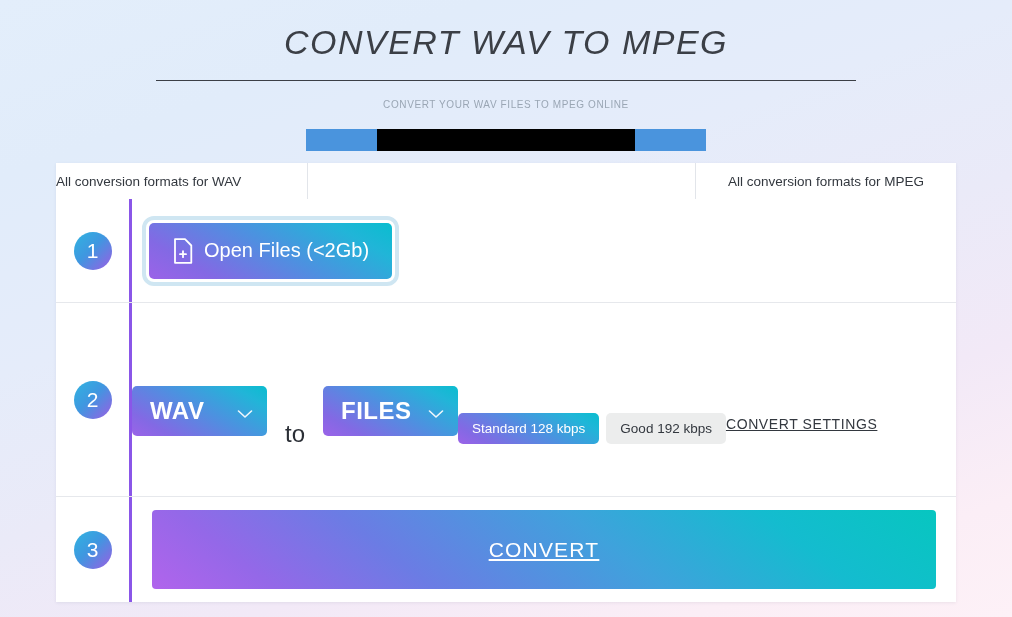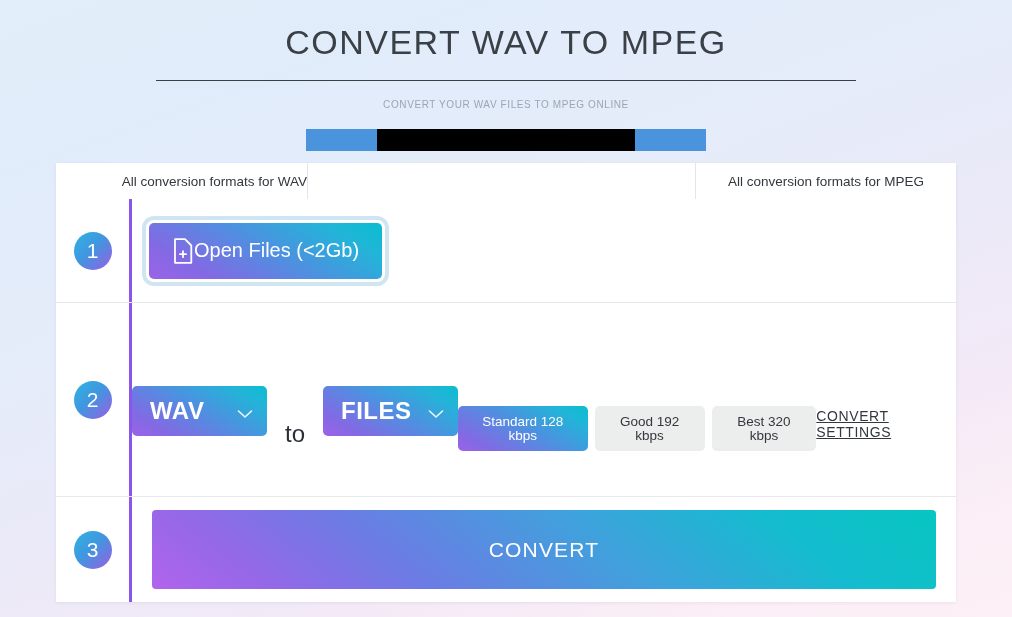--- a/index.html
+++ b/index.html
@@ -29,20 +29,21 @@
     padding-top: 18px;
     text-align: center;
   }
 
   .page-title {
     font-size: 34px;
     font-weight: 300;
     letter-spacing: 1.5px;
     color: #3b3f46;
     line-height: 48px;
+    font-style: italic;
   }
 
   .title-rule {
     width: 700px;
     height: 1px;
     background: #3b3f46;
     margin: 14px auto 0 auto;
   }
 
   .subtitle {
@@ -97,21 +98,21 @@
   .tab {
     display: flex;
     align-items: center;
     font-size: 13.5px;
     color: #33383f;
     height: 36px;
     background: #ffffff;
   }
   .tab-left {
     width: 252px;
-    justify-content: flex-end;
+    justify-content: flex-start;
     border-right: 1px solid #e2e5ea;
   }
   .tab-mid {
     flex: 1;
     border-right: 1px solid #e2e5ea;
   }
   .tab-right {
     width: 260px;
     justify-content: center;
   }
@@ -164,20 +165,21 @@
     line-height: 1;
   }
 
   
   .row-1 { height: 104px; }
   .row-1 .row-body { padding-left: 17px; }
 
   .open-files-btn {
     display: inline-flex;
     align-items: center;
+    gap: 10px;
     padding: 15px 23px;
     border-radius: 5px;
     background: linear-gradient(30deg, #9b63e8 0%, #8369e4 20%, #4e90e0 52%, #21b5d8 82%, #0abdcf 100%);
     color: #ffffff;
     font-size: 20px;
     font-weight: 400;
     border: none;
     outline: 4px solid #cfe6f2;
     outline-offset: 3px;
     cursor: pointer;
@@ -269,20 +271,21 @@
     border-radius: 4px;
     background: linear-gradient(38deg, #b164ec 0%, #9468e8 14%, #6b7ce4 32%, #3fa2dc 58%, #14bccf 80%, #07c6c0 100%);
     color: #ffffff;
     font-size: 21px;
     letter-spacing: 1.2px;
     font-weight: 400;
     cursor: pointer;
     display: flex;
     align-items: center;
     justify-content: center;
+    text-decoration: underline;
   }
 </style>
 </head>
 <body>
 
 <div class="header">
   <h1 class="page-title">CONVERT WAV TO MPEG</h1>
   <div class="title-rule"></div>
   <div class="subtitle">CONVERT YOUR WAV FILES TO MPEG ONLINE</div>
 </div>
@@ -350,21 +353,20 @@
             <svg width="16" height="10" viewBox="0 0 16 10" fill="none" xmlns="http://www.w3.org/2000/svg">
               <path d="M1.5 2 8 8 14.5 2" stroke="#ffffff" stroke-width="1.6" stroke-linecap="round" stroke-linejoin="round"></path>
             </svg>
           </span>
         </button>
       </div>
 
       <div class="quality-row">
         <button class="quality-btn selected">Standard 128 kbps</button>
         <button class="quality-btn">Good 192 kbps</button>
-        <button class="quality-btn">Best 320 kbps</button>
       </div>
 
       <a class="advanced-link">CONVERT SETTINGS</a>
     </div>
   </div>
 
   <div class="row row-3">
     <div class="row-num">
       <div class="step-circle">3</div>
     </div>

